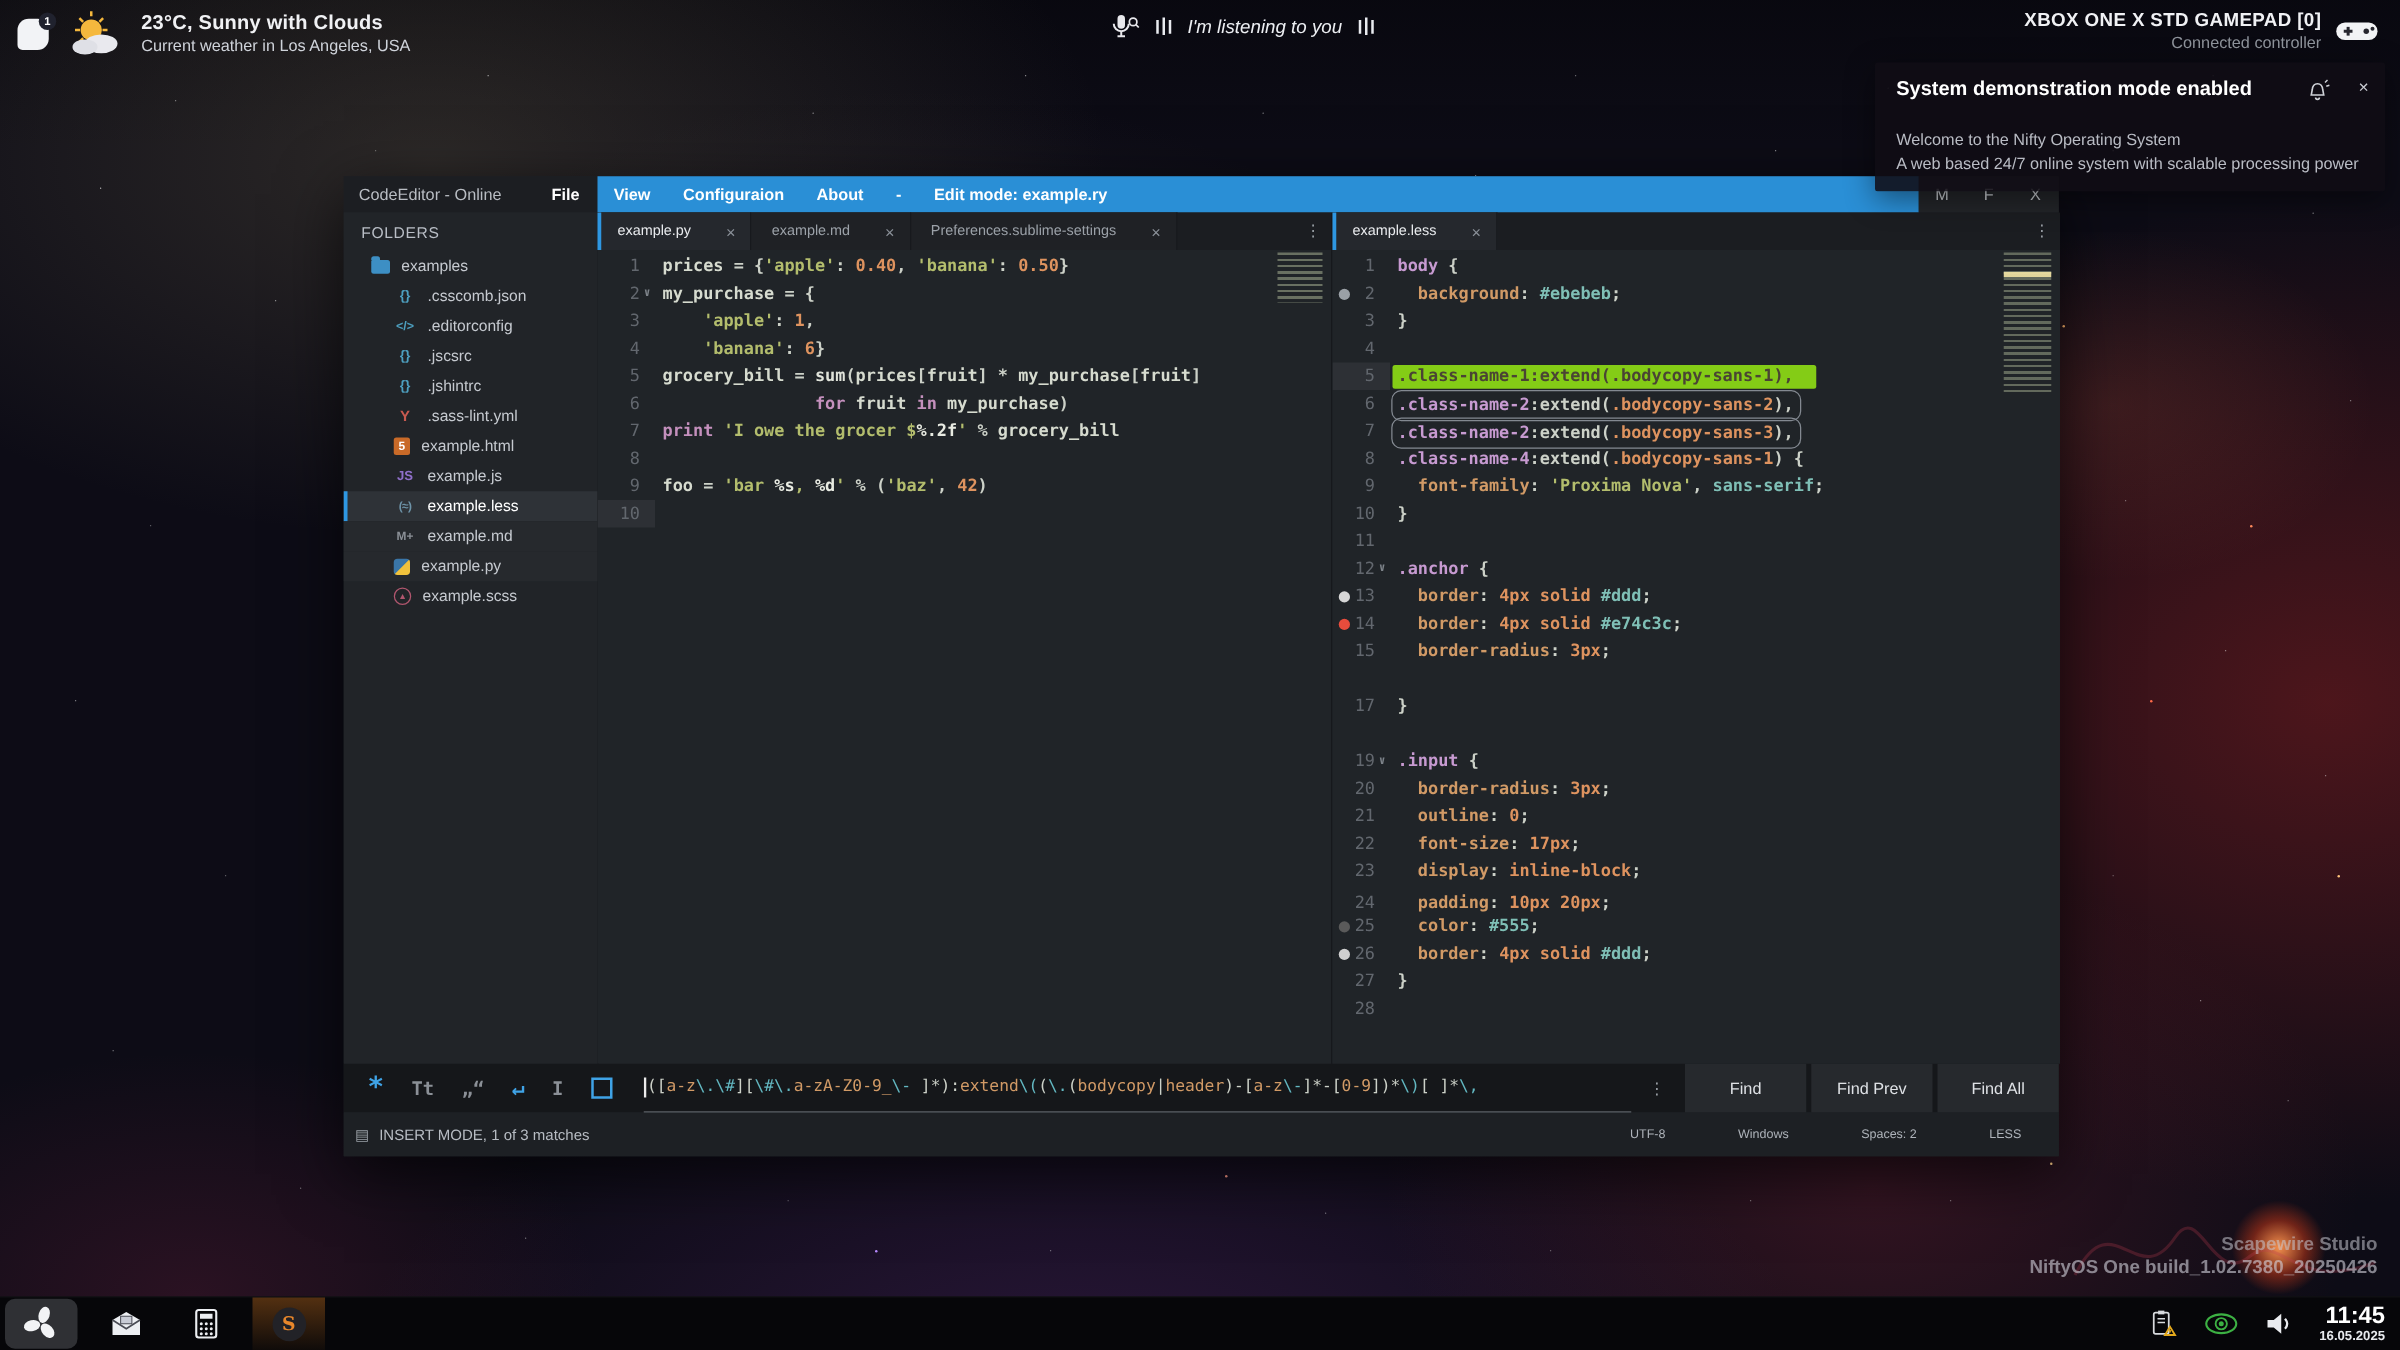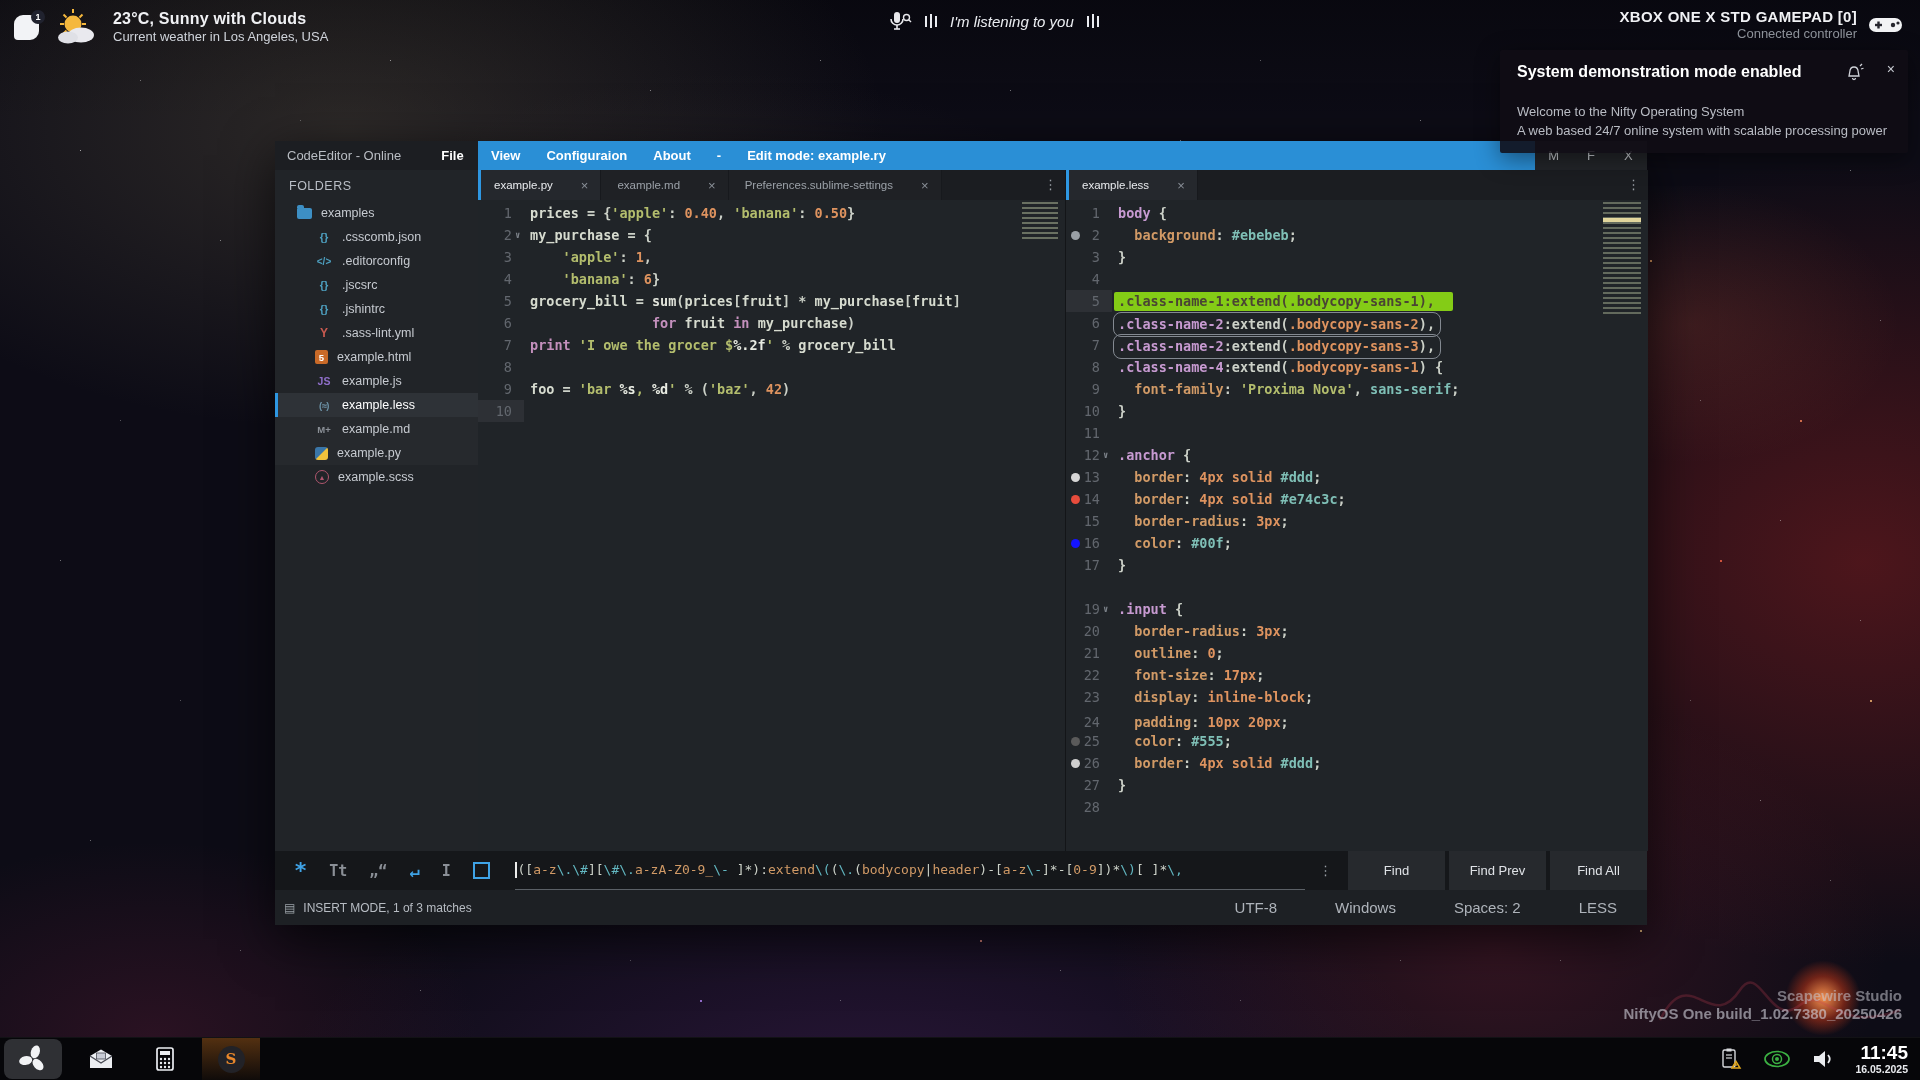--- a/index.html
+++ b/index.html
@@ -149,21 +149,21 @@
   .rx-p{color:#ccd1c8;} .rx-o{color:#d19a66;} .rx-t{color:#63b8c2;}
   .find-dots{color:#9aa0a6;font-size:13px;margin:0 12px 0 14px;}
   .find-btn{width:97px;height:100%;margin-left:4px;background:#26292d;color:#dfe2e6;font-size:13px;
     display:flex;align-items:center;justify-content:center;flex:none;}
 
   .statusbar{position:absolute;left:0;top:749px;width:100%;height:35px;background:#1d2024;}
   .status-left{position:absolute;left:9px;top:0;height:100%;display:flex;align-items:center;gap:8px;
     font-size:12px;color:#b7bcc3;}
   .status-mode-icon{font-size:12px;color:#9aa0a6;}
   .status-right{position:absolute;right:0;top:0;height:100%;display:flex;align-items:center;gap:58px;
-    padding-right:30px;font-size:15px;color:#aeb3ba;}
+    padding-right:30px;font-size:10px;color:#aeb3ba;}
 
   
   .watermark{position:absolute;right:18px;bottom:58px;text-align:right;z-index:5;}
   .watermark .w1{font-size:15px;font-weight:600;color:rgba(200,200,210,.55);}
   .watermark .w2{font-size:15px;font-weight:600;color:rgba(212,212,222,.6);margin-top:1px;}
   #signature{position:absolute;right:10px;bottom:40px;z-index:4;opacity:.55;}
 
   
   .taskbar{position:absolute;left:0;bottom:0;width:100%;height:42px;background:#060609;z-index:100;
     display:flex;align-items:center;border-top:1px solid rgba(255,255,255,.05);}
@@ -392,21 +392,20 @@
             <div class="code-line" style="top: 112px;"><div class="gut"><span class="lnum">6</span></div><div class="lct"><span class="hl-outline"><span class="tk-sel">.class-name-2</span><span class="tk-p">:extend(</span><span class="tk-val">.bodycopy-sans-2</span><span class="tk-p">),</span></span></div></div>
             <div class="code-line" style="top: 134px;"><div class="gut"><span class="lnum">7</span></div><div class="lct"><span class="hl-outline"><span class="tk-sel">.class-name-2</span><span class="tk-p">:extend(</span><span class="tk-val">.bodycopy-sans-3</span><span class="tk-p">),</span></span></div></div>
             <div class="code-line" style="top: 156px;"><div class="gut"><span class="lnum">8</span></div><div class="lct"><span class="tk-sel">.class-name-4</span><span class="tk-p">:extend(</span><span class="tk-val">.bodycopy-sans-1</span><span class="tk-p">) {</span></div></div>
             <div class="code-line" style="top: 178px;"><div class="gut"><span class="lnum">9</span></div><div class="lct"><span class="tk-p">  </span><span class="tk-prop">font-family</span><span class="tk-p">: </span><span class="tk-s">'Proxima Nova'</span><span class="tk-p">, </span><span class="tk-hex">sans-serif</span><span class="tk-p">;</span></div></div>
             <div class="code-line" style="top: 200px;"><div class="gut"><span class="lnum">10</span></div><div class="lct"><span class="tk-p">}</span></div></div>
             <div class="code-line" style="top: 222px;"><div class="gut"><span class="lnum">11</span></div><div class="lct"></div></div>
             <div class="code-line" style="top: 244px;"><div class="gut"><span class="lnum">12</span><span class="fold">∨</span></div><div class="lct"><span class="tk-sel">.anchor</span><span class="tk-p"> {</span></div></div>
             <div class="code-line" style="top: 266px;"><div class="gut"><span class="dot" style="background: rgb(214, 214, 214);"></span><span class="lnum">13</span></div><div class="lct"><span class="tk-p">  </span><span class="tk-prop">border</span><span class="tk-p">: </span><span class="tk-val">4px solid</span><span class="tk-p"> </span><span class="tk-hex">#ddd</span><span class="tk-p">;</span></div></div>
             <div class="code-line" style="top: 288px;"><div class="gut"><span class="dot" style="background: rgb(231, 76, 60);"></span><span class="lnum">14</span></div><div class="lct"><span class="tk-p">  </span><span class="tk-prop">border</span><span class="tk-p">: </span><span class="tk-val">4px solid</span><span class="tk-p"> </span><span class="tk-hex">#e74c3c</span><span class="tk-p">;</span></div></div>
             <div class="code-line" style="top: 310px;"><div class="gut"><span class="lnum">15</span></div><div class="lct"><span class="tk-p">  </span><span class="tk-prop">border-radius</span><span class="tk-p">: </span><span class="tk-val">3px</span><span class="tk-p">;</span></div></div>
-            <div class="code-line" style="top: 332px;"><div class="gut"><span class="dot" style="background: rgb(20, 20, 255);"></span><span class="lnum">16</span></div><div class="lct"><span class="tk-p">  </span><span class="tk-prop">color</span><span class="tk-p">: </span><span class="tk-hex">#00f</span><span class="tk-p">;</span></div></div>
             <div class="code-line" style="top: 354px;"><div class="gut"><span class="lnum">17</span></div><div class="lct"><span class="tk-p">}</span></div></div>
             <div class="code-line" style="top: 398px;"><div class="gut"><span class="lnum">19</span><span class="fold">∨</span></div><div class="lct"><span class="tk-sel">.input</span><span class="tk-p"> {</span></div></div>
             <div class="code-line" style="top: 420px;"><div class="gut"><span class="lnum">20</span></div><div class="lct"><span class="tk-p">  </span><span class="tk-prop">border-radius</span><span class="tk-p">: </span><span class="tk-val">3px</span><span class="tk-p">;</span></div></div>
             <div class="code-line" style="top: 442px;"><div class="gut"><span class="lnum">21</span></div><div class="lct"><span class="tk-p">  </span><span class="tk-prop">outline</span><span class="tk-p">: </span><span class="tk-val">0</span><span class="tk-p">;</span></div></div>
             <div class="code-line" style="top: 464px;"><div class="gut"><span class="lnum">22</span></div><div class="lct"><span class="tk-p">  </span><span class="tk-prop">font-size</span><span class="tk-p">: </span><span class="tk-val">17px</span><span class="tk-p">;</span></div></div>
             <div class="code-line" style="top: 486px;"><div class="gut"><span class="lnum">23</span></div><div class="lct"><span class="tk-p">  </span><span class="tk-prop">display</span><span class="tk-p">: </span><span class="tk-val">inline-block</span><span class="tk-p">;</span></div></div>
             <div class="code-line" style="top: 511px;"><div class="gut"><span class="lnum">24</span></div><div class="lct"><span class="tk-p">  </span><span class="tk-prop">padding</span><span class="tk-p">: </span><span class="tk-val">10px 20px</span><span class="tk-p">;</span></div></div>
             <div class="code-line" style="top: 530px;"><div class="gut"><span class="dot" style="background: rgb(90, 90, 90);"></span><span class="lnum">25</span></div><div class="lct"><span class="tk-p">  </span><span class="tk-prop">color</span><span class="tk-p">: </span><span class="tk-hex">#555</span><span class="tk-p">;</span></div></div>
             <div class="code-line" style="top: 552px;"><div class="gut"><span class="dot" style="background: rgb(207, 207, 207);"></span><span class="lnum">26</span></div><div class="lct"><span class="tk-p">  </span><span class="tk-prop">border</span><span class="tk-p">: </span><span class="tk-val">4px solid</span><span class="tk-p"> </span><span class="tk-hex">#ddd</span><span class="tk-p">;</span></div></div>
             <div class="code-line" style="top: 574px;"><div class="gut"><span class="lnum">27</span></div><div class="lct"><span class="tk-p">}</span></div></div>

